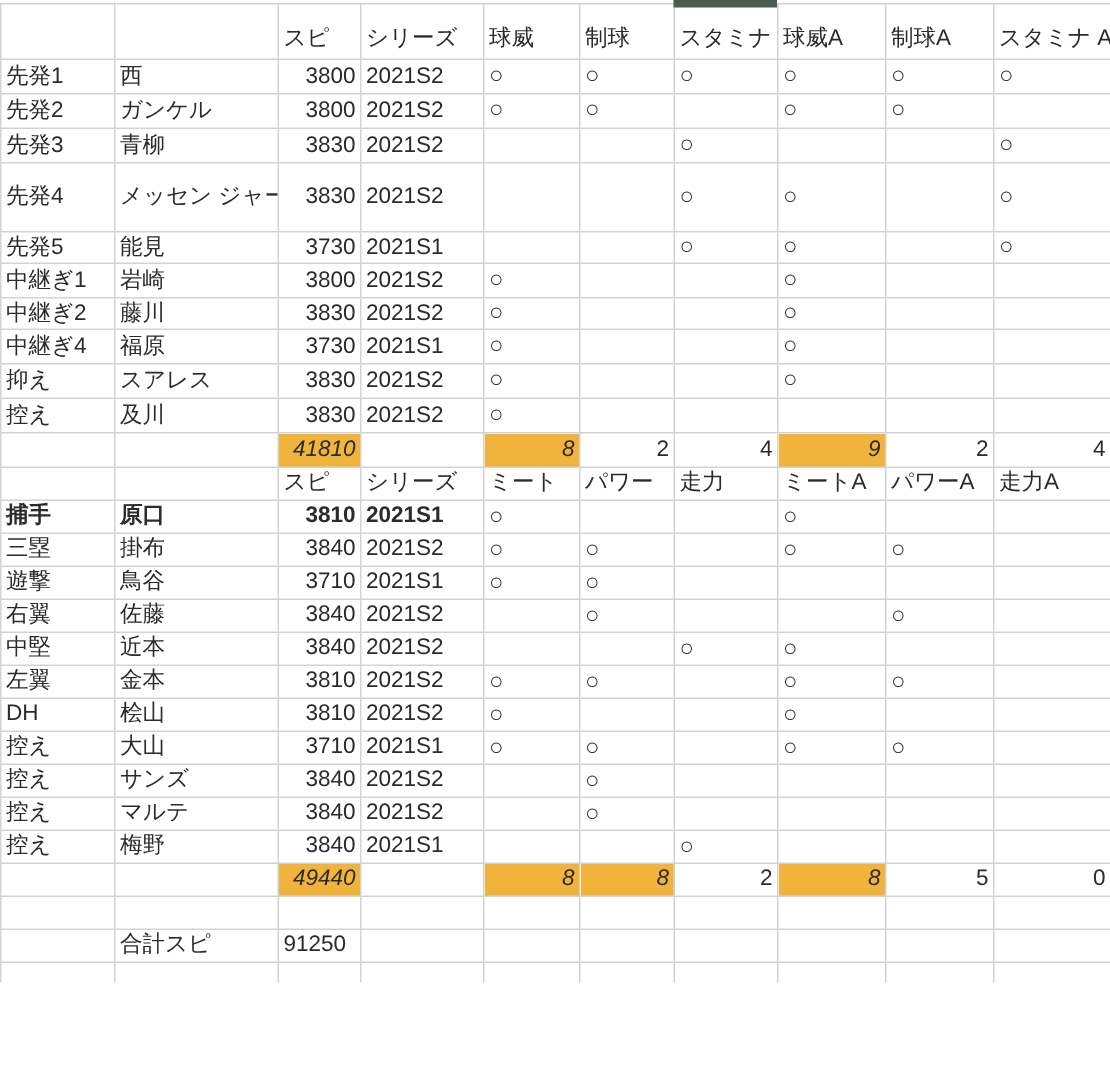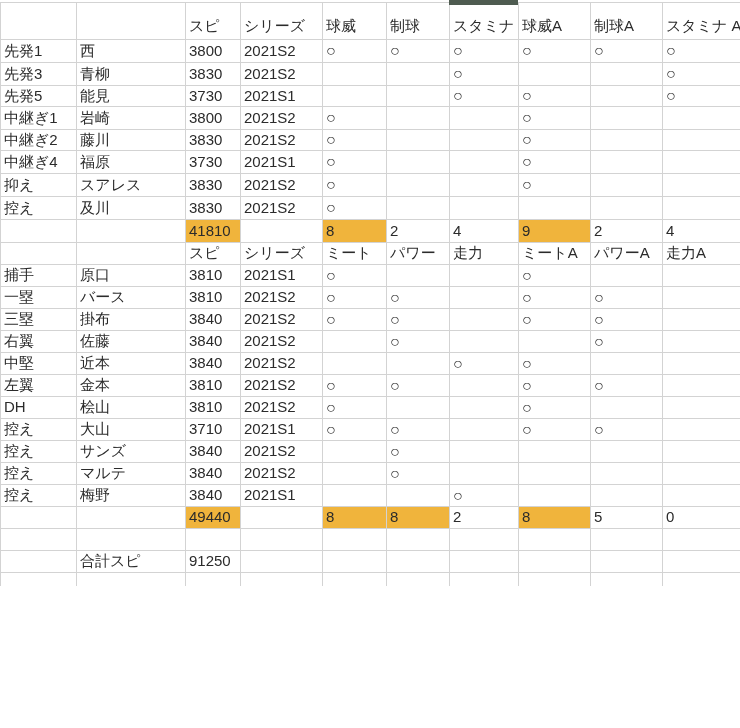--- a/index.html
+++ b/index.html
@@ -15,23 +15,23 @@
   }
   table.grid td{
     border:1px solid #d3d3d3;
     padding:0 3px;
     overflow:hidden;
     white-space:nowrap;
     vertical-align:middle;
     line-height:1.25;
   }
   tr.hdr1 td{vertical-align:bottom;padding-bottom:3px;}
-  td.num{text-align:left;padding-right:4px;}
+  td.num{text-align:right;padding-right:4px;}
   td.circ{padding-left:6px;font-size:16px;color:#3a3a3a;}
-  td.hl{background:#f0b43c;}
+  td.hl{background:#f0b43c;font-style:italic;}
   td.wrap{white-space:pre-line;line-height:1.35;}
 </style>
 </head>
 <body>
 
 <div class="sheet">
   <div class="selbar"></div>
   <table class="grid">
     <colgroup id="cols">
         <col style="width: 76px;">
@@ -65,28 +65,53 @@
           <td class="num">3800</td>
           <td>2021S2</td>
           <td class="circ">○</td>
           <td class="circ">○</td>
           <td class="circ">○</td>
           <td class="circ">○</td>
           <td class="circ">○</td>
           <td class="circ">○</td>
         </tr>
         <tr style="height: 23px;">
+          <td>先発2</td>
+          <td>ガンケル</td>
+          <td class="num">3800</td>
+          <td>2021S2</td>
+          <td class="circ">○</td>
+          <td class="circ">○</td>
+          <td class="circ"></td>
+          <td class="circ">○</td>
+          <td class="circ">○</td>
+          <td class="circ"></td>
+        </tr>
+        <tr style="height: 23px;">
           <td>先発3</td>
           <td>青柳</td>
           <td class="num">3830</td>
           <td>2021S2</td>
           <td class="circ"></td>
           <td class="circ"></td>
           <td class="circ">○</td>
           <td class="circ"></td>
+          <td class="circ"></td>
+          <td class="circ">○</td>
+        </tr>
+        <tr style="height: 46px;">
+          <td>先発4</td>
+          <td class="wrap">メッセン
+ジャー</td>
+          <td class="num">3830</td>
+          <td>2021S2</td>
+          <td class="circ"></td>
+          <td class="circ"></td>
+          <td class="circ">○</td>
+          <td class="circ">○</td>
           <td class="circ"></td>
           <td class="circ">○</td>
         </tr>
         <tr style="height: 20px;">
           <td>先発5</td>
           <td>能見</td>
           <td class="num">3730</td>
           <td>2021S1</td>
           <td class="circ"></td>
           <td class="circ"></td>
@@ -172,54 +197,54 @@
           <td></td>
           <td>スピ</td>
           <td>シリーズ</td>
           <td>ミート</td>
           <td>パワー</td>
           <td>走力</td>
           <td>ミートA</td>
           <td>パワーA</td>
           <td>走力A</td>
         </tr>
-        <tr style="height: 22px;">
+        <tr style="height: 22px; font-weight: bold;">
           <td>捕手</td>
           <td>原口</td>
           <td class="num">3810</td>
           <td>2021S1</td>
           <td class="circ">○</td>
           <td class="circ"></td>
           <td class="circ"></td>
           <td class="circ">○</td>
           <td class="circ"></td>
           <td class="circ"></td>
         </tr>
         <tr style="height: 22px;">
-          <td>一塁</td>
-          <td>バース</td>
-          <td class="num">3810</td>
-          <td>2021S2</td>
-          <td class="circ">○</td>
-          <td class="circ">○</td>
-          <td class="circ"></td>
-          <td class="circ">○</td>
-          <td class="circ">○</td>
-          <td class="circ"></td>
-        </tr>
-        <tr style="height: 22px;">
           <td>三塁</td>
           <td>掛布</td>
           <td class="num">3840</td>
           <td>2021S2</td>
           <td class="circ">○</td>
           <td class="circ">○</td>
           <td class="circ"></td>
           <td class="circ">○</td>
           <td class="circ">○</td>
+          <td class="circ"></td>
+        </tr>
+        <tr style="height: 22px;">
+          <td>遊撃</td>
+          <td>鳥谷</td>
+          <td class="num">3710</td>
+          <td>2021S1</td>
+          <td class="circ">○</td>
+          <td class="circ">○</td>
+          <td class="circ"></td>
+          <td class="circ"></td>
+          <td class="circ"></td>
           <td class="circ"></td>
         </tr>
         <tr style="height: 22px;">
           <td>右翼</td>
           <td>佐藤</td>
           <td class="num">3840</td>
           <td>2021S2</td>
           <td class="circ"></td>
           <td class="circ">○</td>
           <td class="circ"></td>

